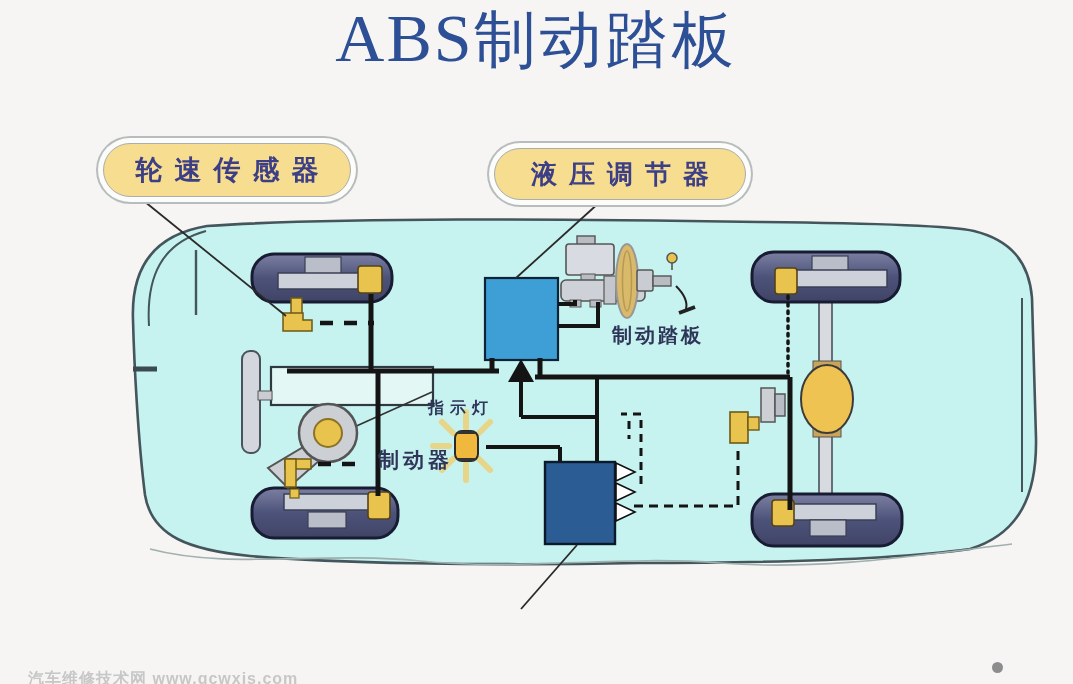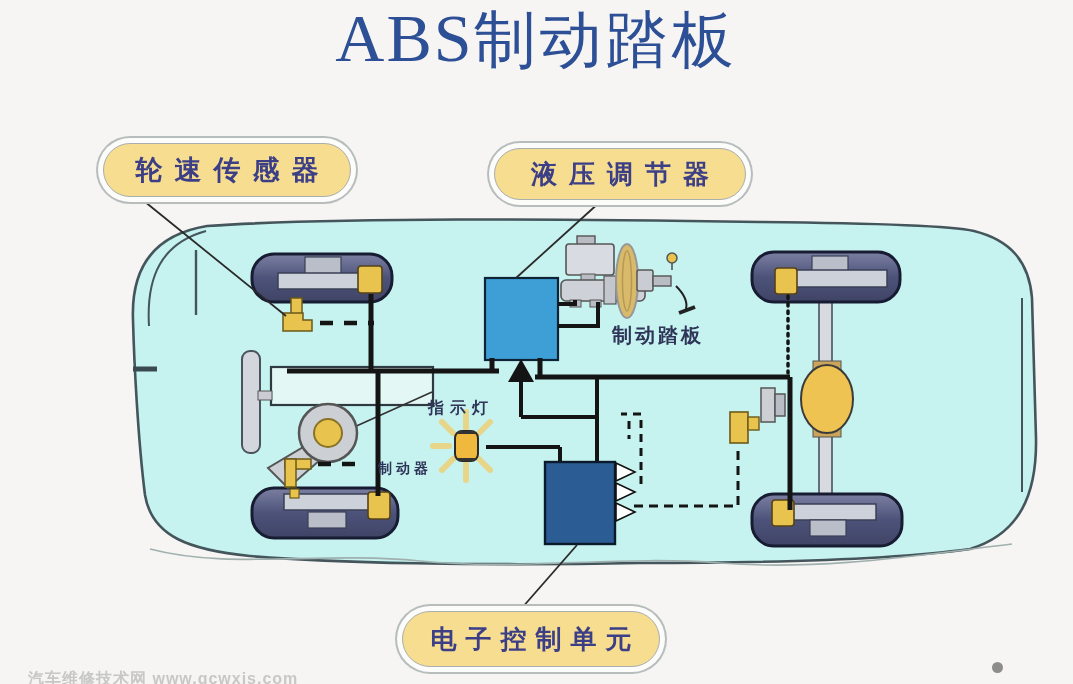--- a/index.html
+++ b/index.html
@@ -21,21 +21,21 @@
     box-shadow:0 0 0 5px #fcfcfa,0 0 0 7px #b7bdbd;
     display:flex;align-items:center;justify-content:center;
     color:#3c3f86;font-weight:700;white-space:nowrap;
   }
   .badge-wss{left:103px;top:143px;width:246px;height:52px;font-size:27px;letter-spacing:12px;text-indent:12px;}
   .badge-hm{left:494px;top:148px;width:250px;height:50px;font-size:26px;letter-spacing:12px;text-indent:12px;}
   .badge-ecu{left:402px;top:611px;width:256px;height:54px;font-size:26px;letter-spacing:9px;text-indent:9px;}
   .diag-label{position:absolute;color:#2f3558;font-weight:700;white-space:nowrap;}
   .lbl-pedal{left:612px;top:322px;font-size:20px;letter-spacing:3px;}
   .lbl-lamp{left:428px;top:398px;font-size:16px;letter-spacing:6px;}
-  .lbl-brake{left:378px;top:460px;font-size:14px;letter-spacing:4px;}
+  .lbl-brake{left:378px;top:446px;font-size:21px;letter-spacing:4px;}
   .watermark{position:absolute;left:28px;top:653px;font-size:16px;font-weight:700;color:#c7c7c7;letter-spacing:1px;margin-top:16px;}
   .gray-dot{position:absolute;left:992px;top:662px;width:11px;height:11px;border-radius:50%;background:#8d8d8d;}
 </style>
 </head>
 <body>
 
 <div class="stage">
 
   <div class="svgwrap">
   <svg width="1073" height="684" viewBox="0 0 1073 684">
@@ -194,23 +194,20 @@
   <div class="title">
     <span class="latin">ABS</span><span class="cjk">制动踏板</span>
   </div>
 
   <div class="badge badge-wss">
     <span>轮速传感器</span>
   </div>
   <div class="badge badge-hm">
     <span>液压调节器</span>
   </div>
-  <div class="badge badge-ecu">
-    <span>电子控制单元</span>
-  </div>
 
   <div class="diag-label lbl-pedal">制动踏板</div>
   <div class="diag-label lbl-lamp">指示灯</div>
   <div class="diag-label lbl-brake">制动器</div>
 
   <div class="watermark">汽车维修技术网 www.qcwxjs.com</div>
   <div class="gray-dot"></div>
 
 </div>
 

